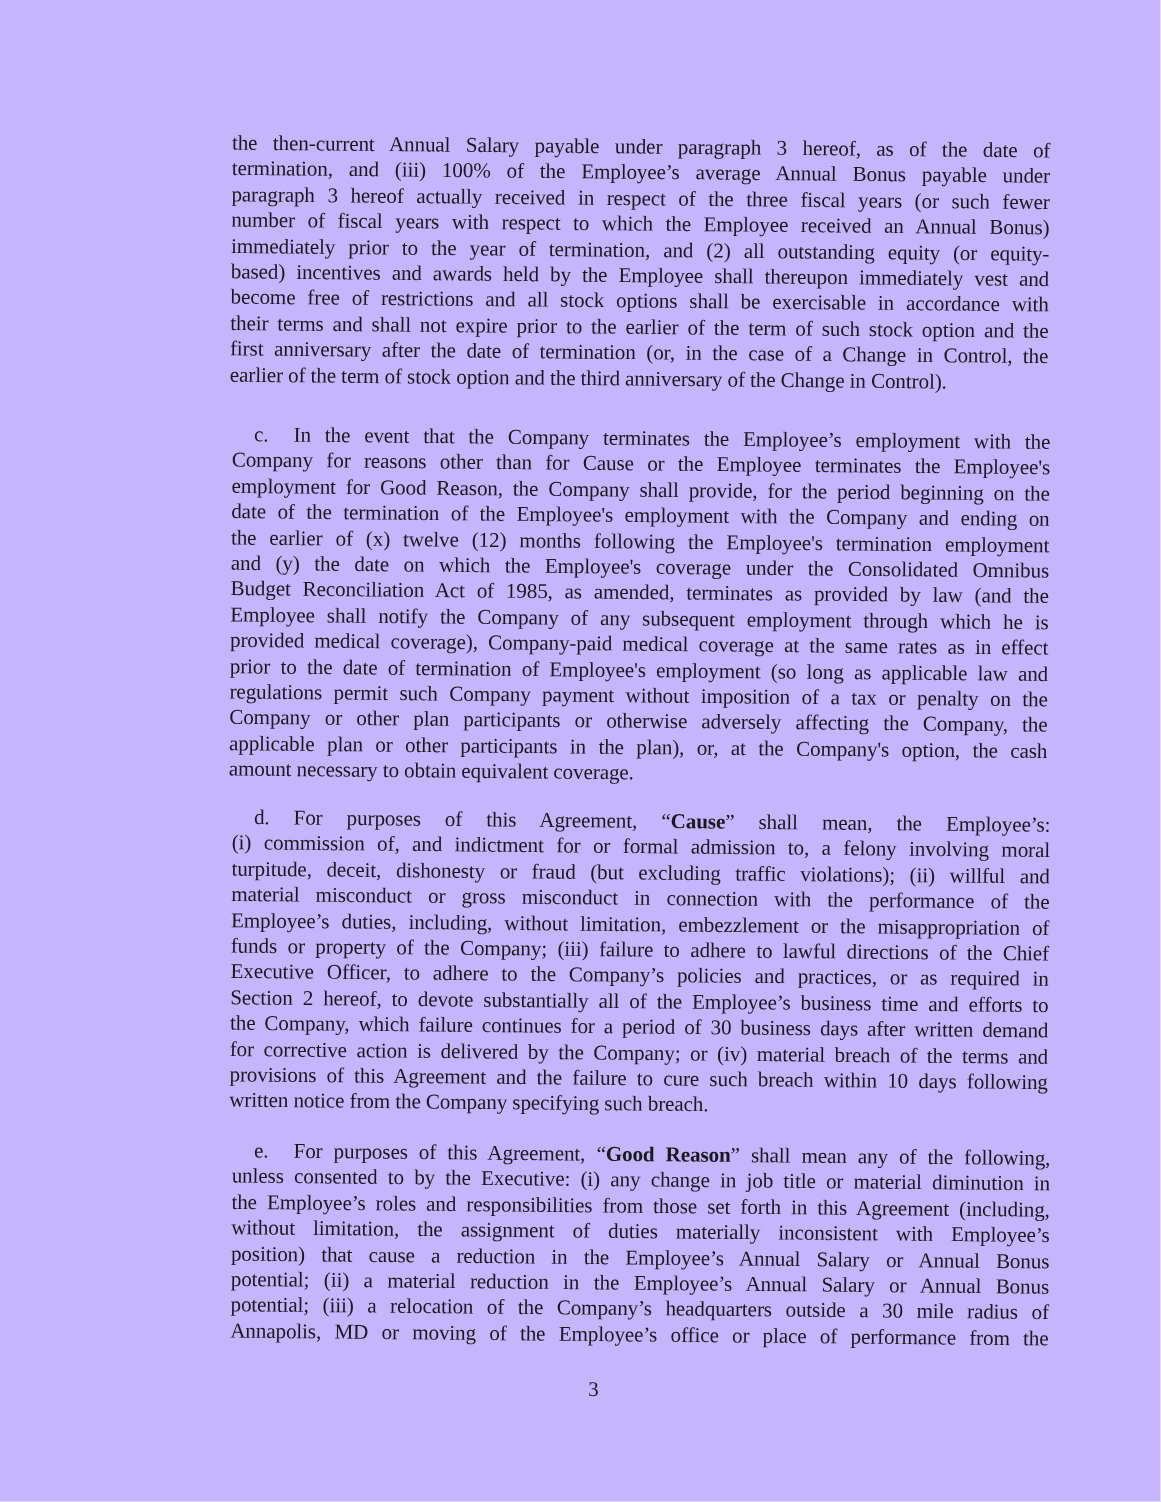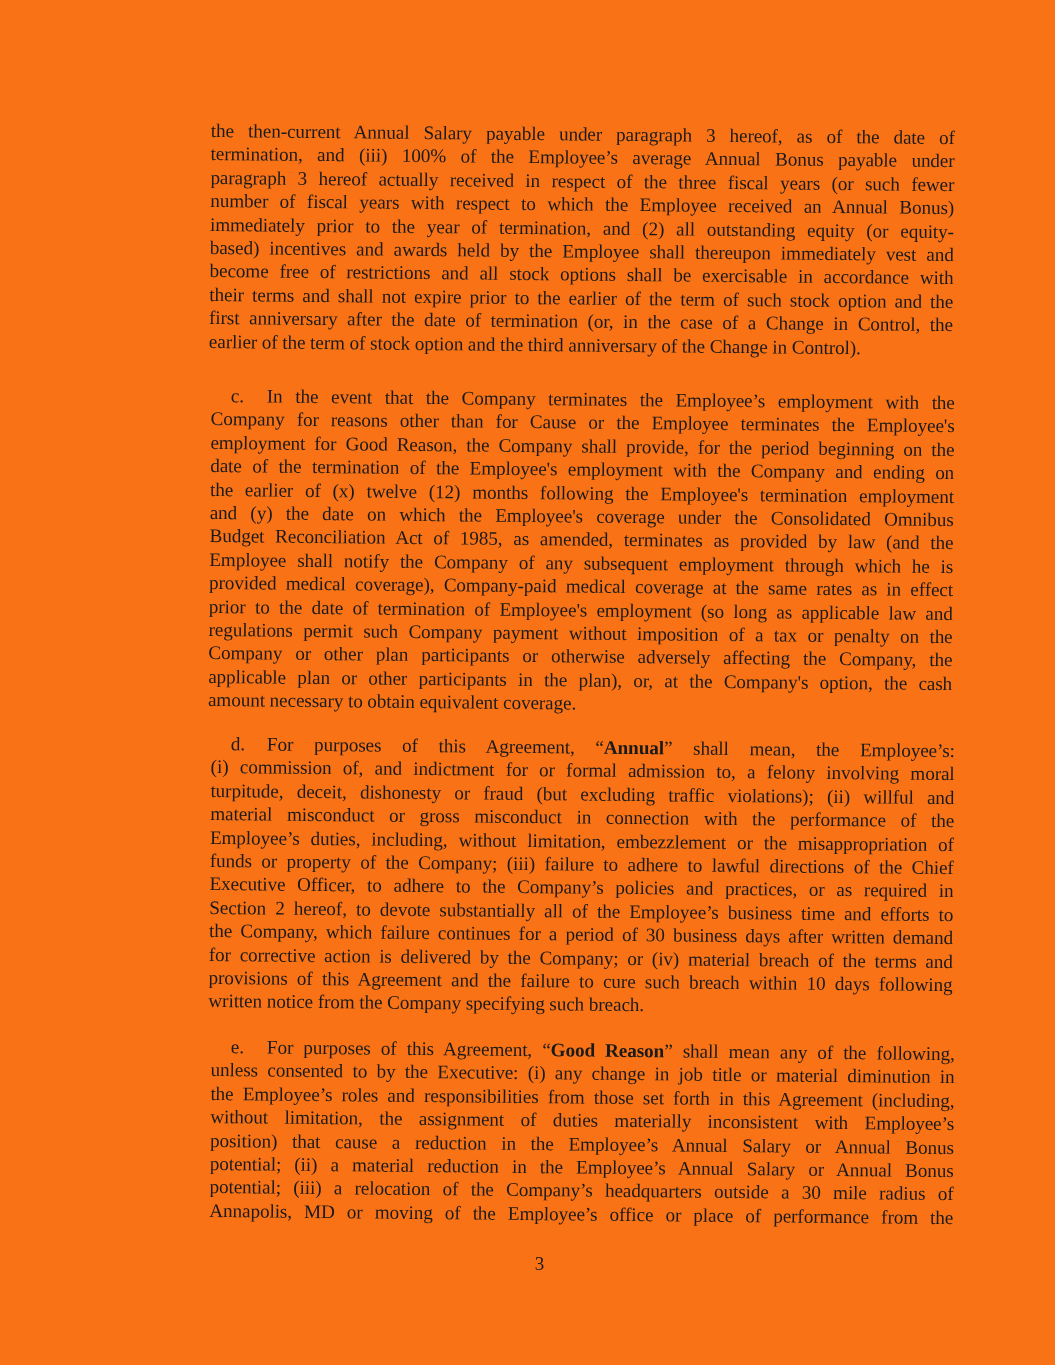--- a/index.html
+++ b/index.html
@@ -13,21 +13,21 @@
       position: relative;
       overflow: hidden;
       font-family: "Liberation Serif", "DejaVu Serif", serif;
       color: #1a1a1a;
     }
     .page {
       position: absolute;
       left: 0; top: 0;
       width: 1055px;
       height: 1365px;
-      background: #f97316;
+      background: #c4b5fd;
     }
     .para {
       position: absolute;
       left: 211px;
       width: 744px;
       transform: rotate(0.55deg);
       transform-origin: left top;
     }
     .line {
       display: block;
@@ -95,21 +95,21 @@
     <span class="line">Employee shall notify the Company of any subsequent employment through which he is</span>
     <span class="line">provided medical coverage), Company-paid medical coverage at the same rates as in effect</span>
     <span class="line">prior to the date of termination of Employee's employment (so long as applicable law and</span>
     <span class="line">regulations permit such Company payment without imposition of a tax or penalty on the</span>
     <span class="line">Company or other plan participants or otherwise adversely affecting the Company, the</span>
     <span class="line">applicable plan or other participants in the plan), or, at the Company's option, the cash</span>
     <span class="line last">amount necessary to obtain equivalent coverage.</span>
   </div>
 
   <div class="para" id="para-d">
-    <span class="line indent"><span class="marker">d.</span><span>For purposes of this Agreement, “</span><b>Annual</b><span>” shall mean, the Employee’s:</span></span>
+    <span class="line indent"><span class="marker">d.</span><span>For purposes of this Agreement, “</span><b>Cause</b><span>” shall mean, the Employee’s:</span></span>
     <span class="line">(i) commission of, and indictment for or formal admission to, a felony involving moral</span>
     <span class="line">turpitude, deceit, dishonesty or fraud (but excluding traffic violations); (ii) willful and</span>
     <span class="line">material misconduct or gross misconduct in connection with the performance of the</span>
     <span class="line">Employee’s duties, including, without limitation, embezzlement or the misappropriation of</span>
     <span class="line">funds or property of the Company; (iii) failure to adhere to lawful directions of the Chief</span>
     <span class="line">Executive Officer, to adhere to the Company’s policies and practices, or as required in</span>
     <span class="line">Section 2 hereof, to devote substantially all of the Employee’s business time and efforts to</span>
     <span class="line">the Company, which failure continues for a period of 30 business days after written demand</span>
     <span class="line">for corrective action is delivered by the Company; or (iv) material breach of the terms and</span>
     <span class="line">provisions of this Agreement and the failure to cure such breach within 10 days following</span>

